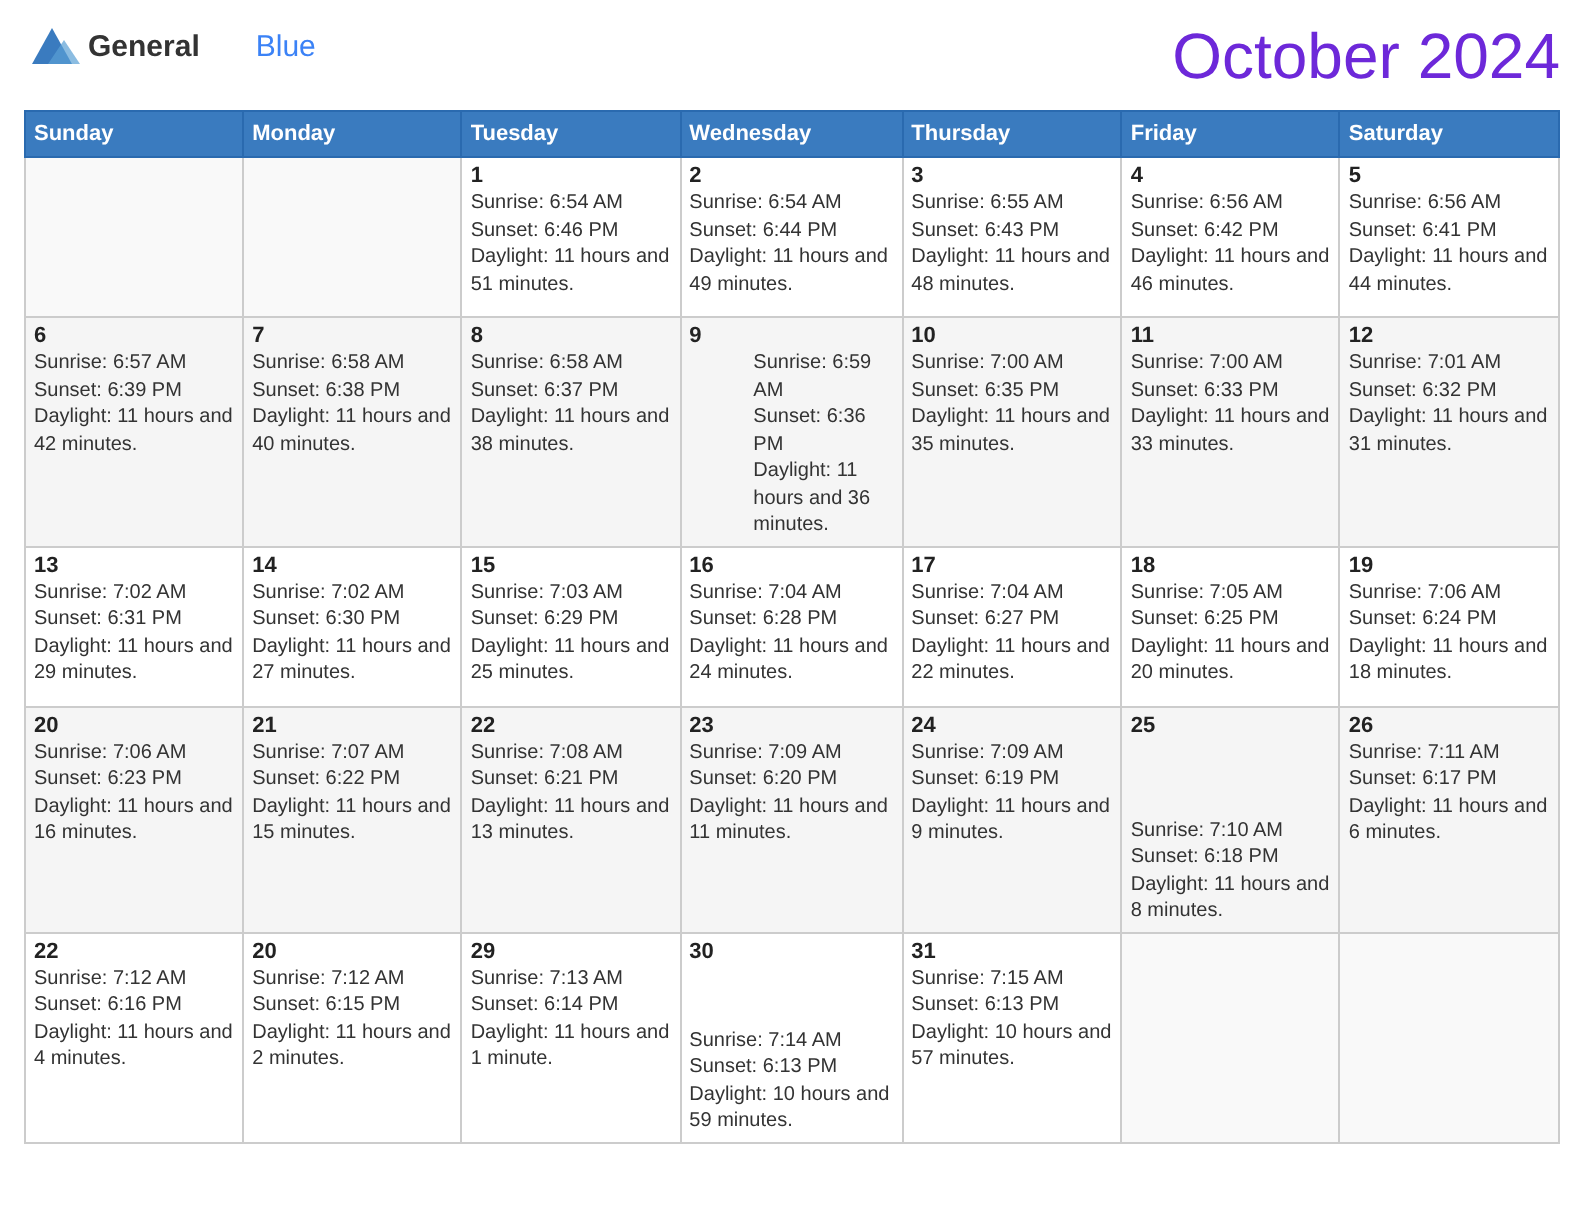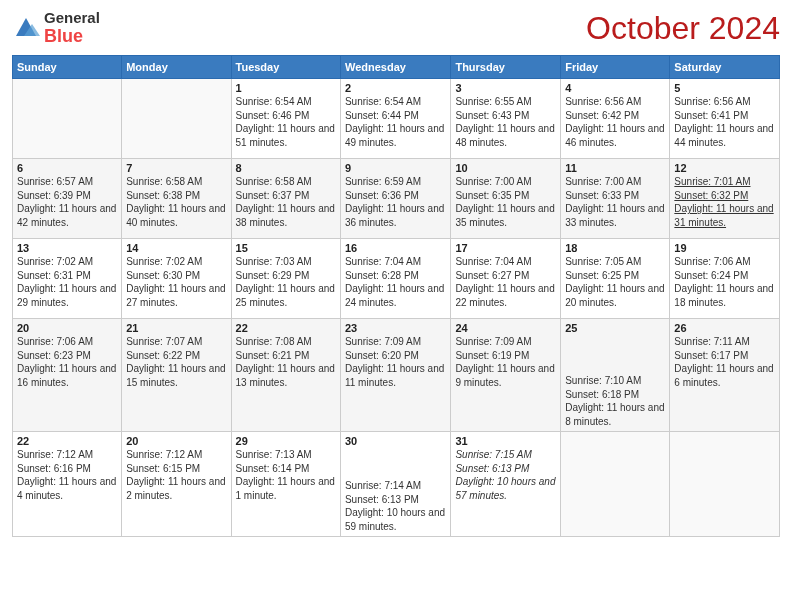--- a/index.html
+++ b/index.html
@@ -21,45 +21,46 @@
       justify-content: space-between;
       align-items: flex-start;
       margin-bottom: 8px;
     }
     .logo {
       display: flex;
       align-items: center;
     }
     .logo-text {
       display: flex;
-      flex-direction: column;
+      flex-direction: row;
       line-height: 1.1;
+      gap: 28px;
     }
     .logo-general {
       font-size: 15px;
       font-weight: bold;
       color: #333;
     }
     .logo-blue {
-      font-size: 18px;
-      font-weight: bold;
-      color: #ef4444;
+      font-size: 15px;
+      font-weight: normal;
+      color: #3b82f6;
     }
     .logo-icon {
       width: 28px;
       height: 28px;
       margin-right: 4px;
     }
     .title-block {
       text-align: right;
     }
     .month-title {
       font-size: 32px;
       font-weight: normal;
-      color: #b91c1c;
+      color: #6d28d9;
     }
     .location {
       font-size: 13px;
       color: #444;
     }
     .calendar {
       width: 100%;
       border-collapse: collapse;
       font-size: 10.5px;
     }
@@ -186,39 +187,39 @@
 Daylight: 11 hours and 40 minutes.</div>
           </td>
           <td>
             <span class="day-num">8</span>
             <div class="day-detail" style="white-space: pre-line;">Sunrise: 6:58 AM
 Sunset: 6:37 PM
 Daylight: 11 hours and 38 minutes.</div>
           </td>
           <td>
             <span class="day-num">9</span>
-            <div class="day-detail" style="white-space: pre-line;">Sunrise: 6:59 AM
+            <div class="day-detail" style="white-space: pre-line; margin-left: 32px;">Sunrise: 6:59 AM
 Sunset: 6:36 PM
 Daylight: 11 hours and 36 minutes.</div>
           </td>
           <td>
             <span class="day-num">10</span>
             <div class="day-detail" style="white-space: pre-line;">Sunrise: 7:00 AM
 Sunset: 6:35 PM
 Daylight: 11 hours and 35 minutes.</div>
           </td>
           <td>
             <span class="day-num">11</span>
             <div class="day-detail" style="white-space: pre-line;">Sunrise: 7:00 AM
 Sunset: 6:33 PM
 Daylight: 11 hours and 33 minutes.</div>
           </td>
           <td>
             <span class="day-num">12</span>
-            <div class="day-detail" style="white-space: pre-line; text-decoration: underline;">Sunrise: 7:01 AM
+            <div class="day-detail" style="white-space: pre-line;">Sunrise: 7:01 AM
 Sunset: 6:32 PM
 Daylight: 11 hours and 31 minutes.</div>
           </td>
         </tr>
         <tr>
           <td>
             <span class="day-num">13</span>
             <div class="day-detail" style="white-space: pre-line;">Sunrise: 7:02 AM
 Sunset: 6:31 PM
 Daylight: 11 hours and 29 minutes.</div>
@@ -324,21 +325,21 @@
 Daylight: 11 hours and 1 minute.</div>
           </td>
           <td>
             <span class="day-num">30</span>
             <div class="day-detail" style="white-space: pre-line; margin-top: 32px;">Sunrise: 7:14 AM
 Sunset: 6:13 PM
 Daylight: 10 hours and 59 minutes.</div>
           </td>
           <td>
             <span class="day-num">31</span>
-            <div class="day-detail" style="white-space: pre-line; font-style: italic;">Sunrise: 7:15 AM
+            <div class="day-detail" style="white-space: pre-line;">Sunrise: 7:15 AM
 Sunset: 6:13 PM
 Daylight: 10 hours and 57 minutes.</div>
           </td>
           <td class="empty-cell"></td>
           <td class="empty-cell"></td>
         </tr>
       </tbody>
   </table>
 </div>
 

